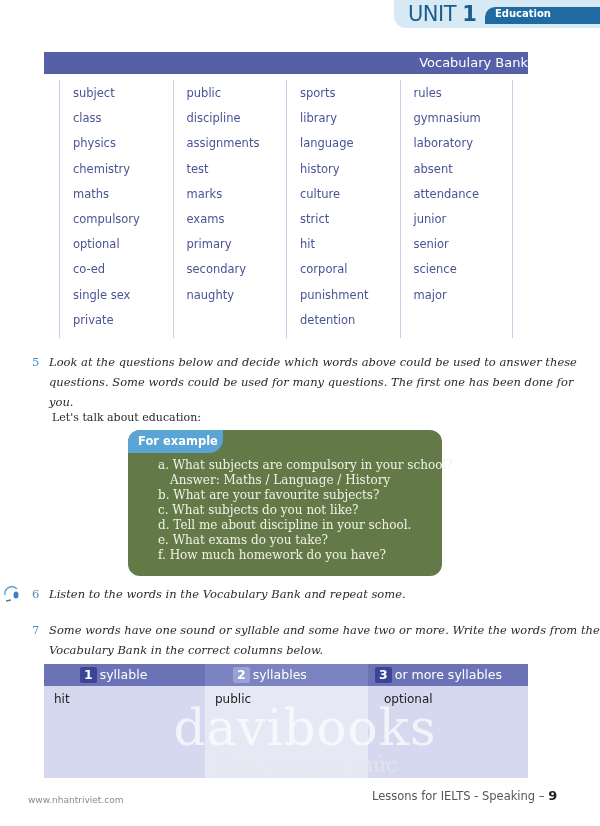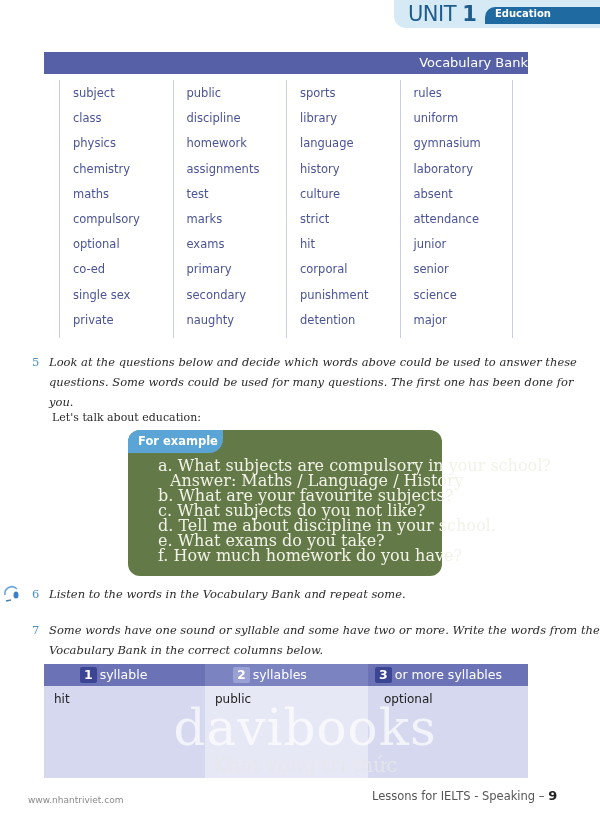--- a/index.html
+++ b/index.html
@@ -23,21 +23,21 @@
   
   .task { position: absolute; left: 32px; font-style: italic; font-size: 11.5px; line-height: 20px; color: #2a2a2a; }
   .task .num { color: #4a8fc7; font-style: normal; display: inline-block; width: 17px; }
   .task .indent { padding-left: 17px; display: block; }
   .lead { position: absolute; left: 52px; top: 411px; font-size: 11px; color: #2a2a2a; }
 
   
   .example-box { position: absolute; left: 128px; top: 430px; width: 314px; height: 146px; background: #637a48; border-radius: 12px; }
   .example-tab { position: absolute; left: 128px; top: 430px; width: 95px; height: 23px; background: #5ba4d6; border-top-left-radius: 12px; border-bottom-right-radius: 14px; }
   .example-tab span { position: absolute; left: 10px; top: 4px; font-family: "DejaVu Sans", sans-serif; font-weight: bold; font-size: 11.5px; color: #ffffff; }
-  .example-list { position: absolute; left: 158px; top: 458px; font-size: 16px; color: #f2f2e8; line-height: 15px; }
+  .example-list { position: absolute; left: 158px; top: 458px; font-size: 12px; color: #f2f2e8; line-height: 15px; }
   .example-list div { white-space: nowrap; }
   .example-list .answer { padding-left: 12px; }
 
   
   .headphone { position: absolute; left: 2px; top: 583px; width: 18px; height: 22px; }
 
   
   .syl-table { position: absolute; left: 44px; top: 664px; width: 484px; height: 114px; display: grid; grid-template-columns: 161px 163px 160px; }
   .syl-col { position: relative; }
   .syl-col:nth-child(1) { background: #d5d8ee; }
@@ -80,21 +80,20 @@
     <div class="vocab-word">maths</div>
     <div class="vocab-word">compulsory</div>
     <div class="vocab-word">optional</div>
     <div class="vocab-word">co-ed</div>
     <div class="vocab-word">single sex</div>
     <div class="vocab-word">private</div>
   </div>
   <div class="vocab-col">
     <div class="vocab-word">public</div>
     <div class="vocab-word">discipline</div>
-    <div class="vocab-word">homework</div>
     <div class="vocab-word">assignments</div>
     <div class="vocab-word">test</div>
     <div class="vocab-word">marks</div>
     <div class="vocab-word">exams</div>
     <div class="vocab-word">primary</div>
     <div class="vocab-word">secondary</div>
     <div class="vocab-word">naughty</div>
   </div>
   <div class="vocab-col">
     <div class="vocab-word">sports</div>
@@ -103,21 +102,20 @@
     <div class="vocab-word">history</div>
     <div class="vocab-word">culture</div>
     <div class="vocab-word">strict</div>
     <div class="vocab-word">hit</div>
     <div class="vocab-word">corporal</div>
     <div class="vocab-word">punishment</div>
     <div class="vocab-word">detention</div>
   </div>
   <div class="vocab-col">
     <div class="vocab-word">rules</div>
-    <div class="vocab-word">uniform</div>
     <div class="vocab-word">gymnasium</div>
     <div class="vocab-word">laboratory</div>
     <div class="vocab-word">absent</div>
     <div class="vocab-word">attendance</div>
     <div class="vocab-word">junior</div>
     <div class="vocab-word">senior</div>
     <div class="vocab-word">science</div>
     <div class="vocab-word">major</div>
   </div>
 </div>

